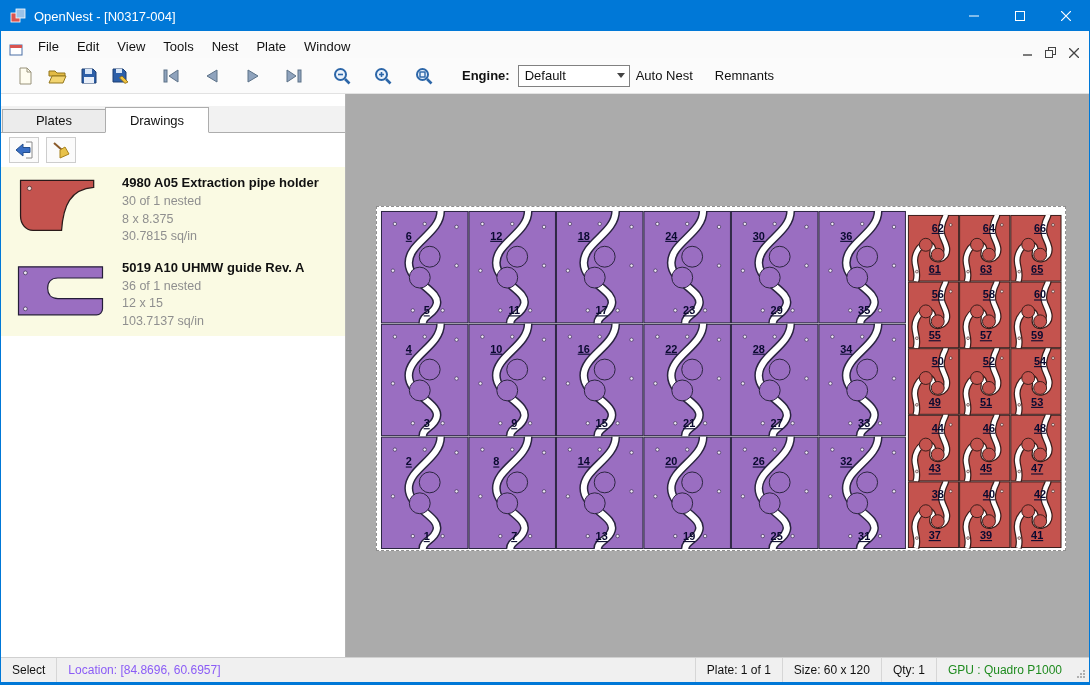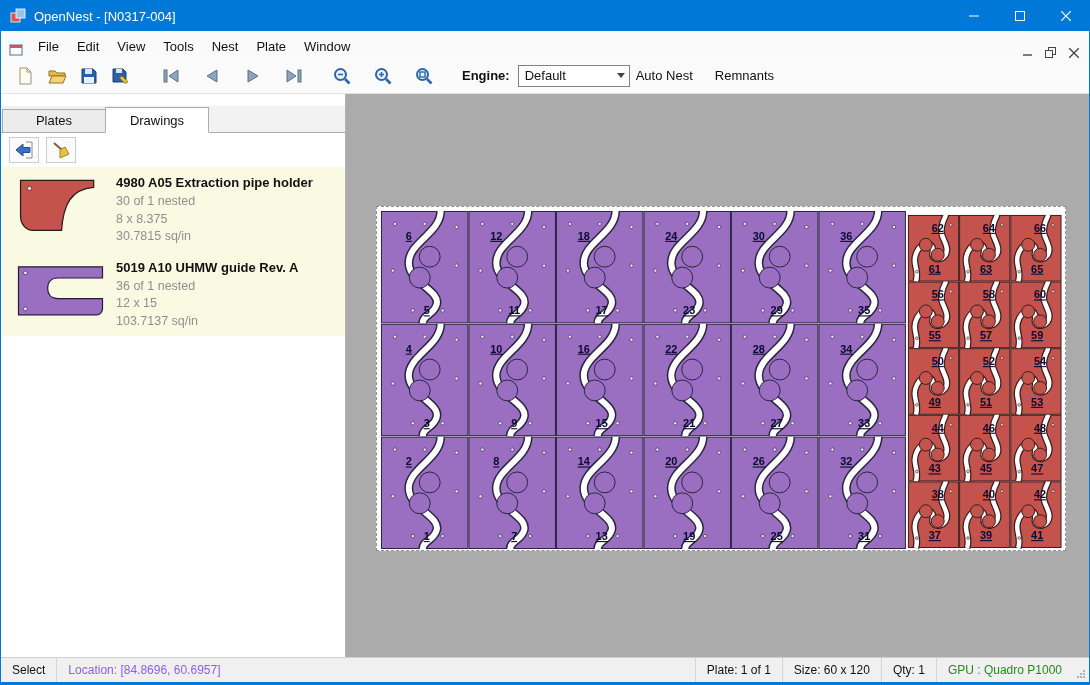--- a/index.html
+++ b/index.html
@@ -32,21 +32,21 @@
 
   
   .content{flex:1;display:flex;min-height:0;}
   .left-panel{flex:0 0 345px;width:345px;display:flex;flex-direction:column;background:#fff;border-right:1px solid #b3b3b3;}
   .tabstrip{flex:0 0 27px;display:flex;align-items:flex-end;background:#f2f2f2;border-bottom:1px solid #adadad;padding-left:1px;margin-top:12px;}
   .tab{width:104px;text-align:center;border:1px solid #adadad;border-bottom:none;background:#ececec;margin-right:-1px;height:23px;line-height:22px;}
   .tab.active{background:#fff;height:26px;line-height:25px;margin-bottom:-1px;border-bottom:1px solid #fff;position:relative;z-index:2;}
   .panel-toolbar{flex:0 0 34px;display:flex;align-items:center;padding:0 8px;gap:7px;background:#fff;}
   .pt-btn{width:30px;height:26px;border:1px solid #cdcdcd;background:#fbfbfb;display:flex;align-items:center;justify-content:center;}
   .drawing-list{background:#fafae3;}
-  .drawing-item{display:flex;padding:8px 10px 6px 12px;gap:8px;}
+  .drawing-item{display:flex;padding:8px 10px 6px 12px;gap:14px;}
   .thumb{flex:0 0 95px;width:95px;display:flex;align-items:flex-start;}
   .d-title{font-weight:bold;margin-bottom:3px;}
   .d-line{color:#8f8f8f;font-size:12.5px;line-height:1.4;}
   .panel-rest{flex:1;background:#fff;}
 
   
   .canvas{flex:1;position:relative;background:#ababab;overflow:hidden;}
   .plate{position:absolute;left:30px;top:112px;width:690px;height:345px;background:#fff;border:1px dashed #8f8f8f;}
   .plate svg{display:block;}
   .part-num{font-family:"Liberation Sans",sans-serif;font-size:11px;font-weight:bold;fill:#0a0a30;text-anchor:middle;text-decoration:underline;}

